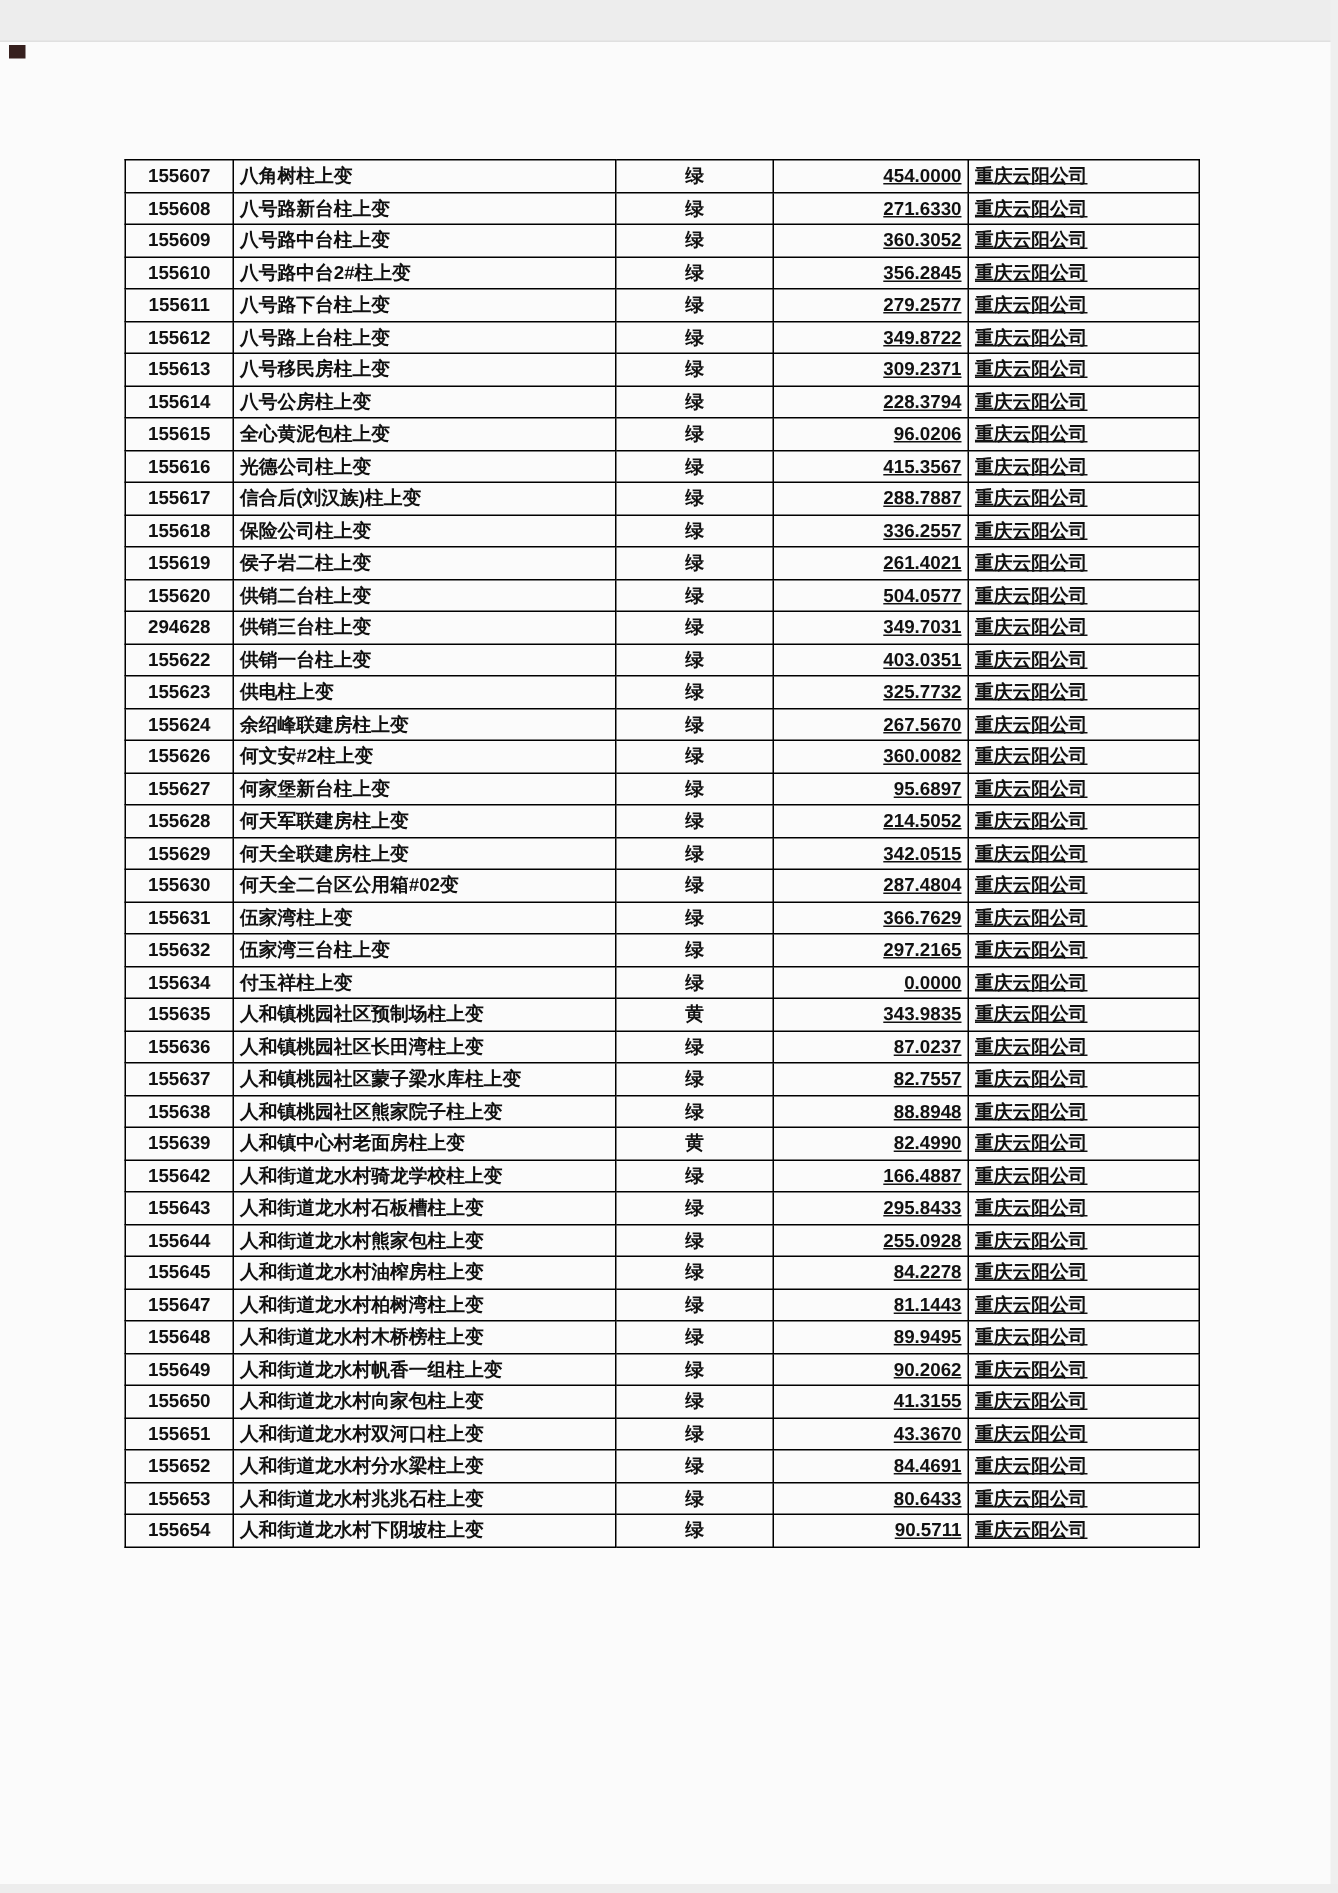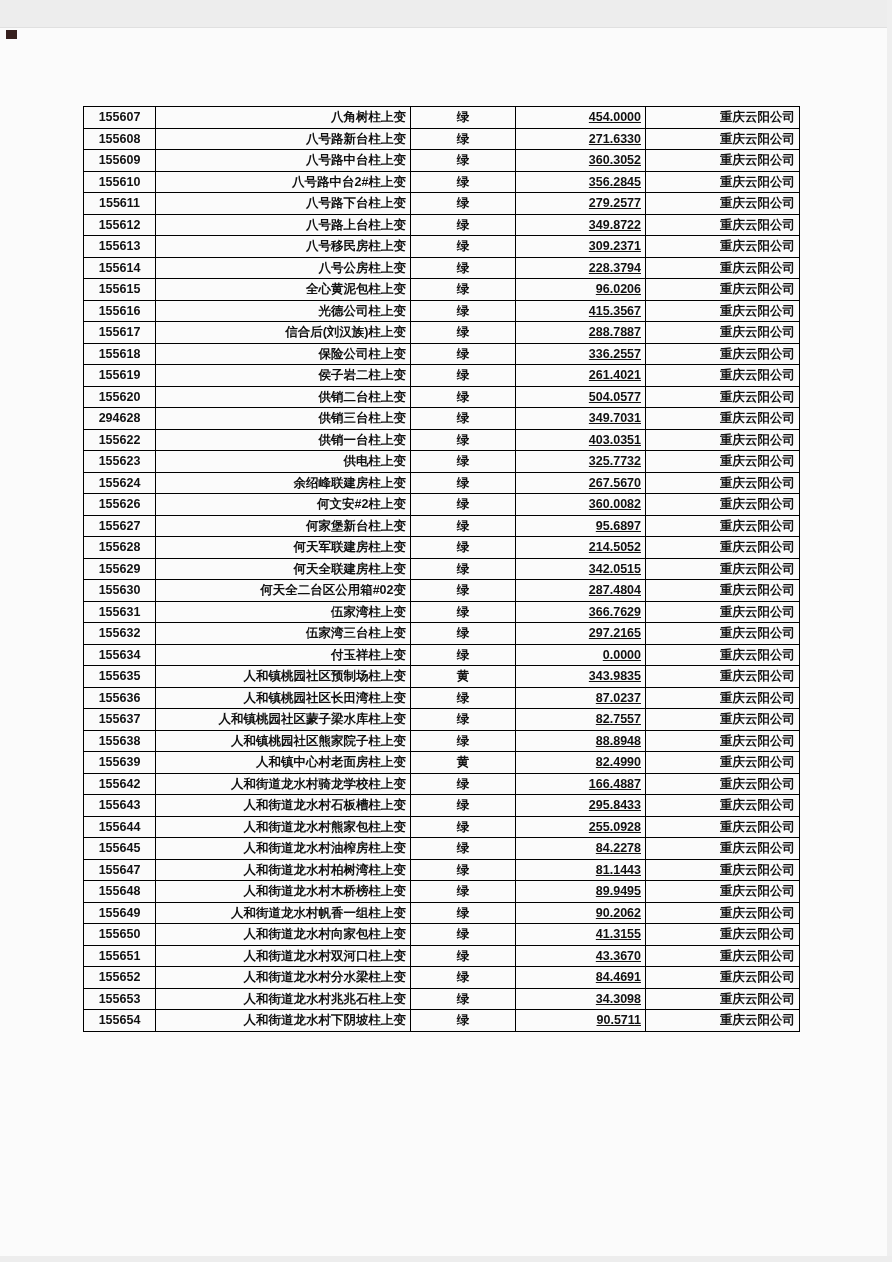--- a/index.html
+++ b/index.html
@@ -45,24 +45,24 @@
     height:20.5px;
     line-height:20.5px;
     padding:0 4px;
     font-size:12.5px;
     font-weight:bold;
     color:#111;
     white-space:nowrap;
     overflow:hidden;
   }
   td.c0{text-align:center;}
-  td.c1{text-align:right;}
+  td.c1{text-align:left;}
   td.c2{text-align:center;}
   td.c3{text-align:right;padding-right:20px;text-decoration:underline;}
-  td.c4{text-align:right;}
+  td.c4{text-align:left;text-decoration:underline;}
 </style>
 </head>
 <body>
 
 <div class="screen">
   <div class="top-edge"></div>
   <div class="right-edge"></div>
   <div class="bottom-edge"></div>
   <div class="artifact"></div>
 
@@ -359,21 +359,21 @@
           <td class="c0">155652</td>
           <td class="c1">人和街道龙水村分水梁柱上变</td>
           <td class="c2">绿</td>
           <td class="c3">84.4691</td>
           <td class="c4">重庆云阳公司</td>
         </tr>
         <tr>
           <td class="c0">155653</td>
           <td class="c1">人和街道龙水村兆兆石柱上变</td>
           <td class="c2">绿</td>
-          <td class="c3">34.3098</td>
+          <td class="c3">80.6433</td>
           <td class="c4">重庆云阳公司</td>
         </tr>
         <tr>
           <td class="c0">155654</td>
           <td class="c1">人和街道龙水村下阴坡柱上变</td>
           <td class="c2">绿</td>
           <td class="c3">90.5711</td>
           <td class="c4">重庆云阳公司</td>
         </tr>
       </tbody>

